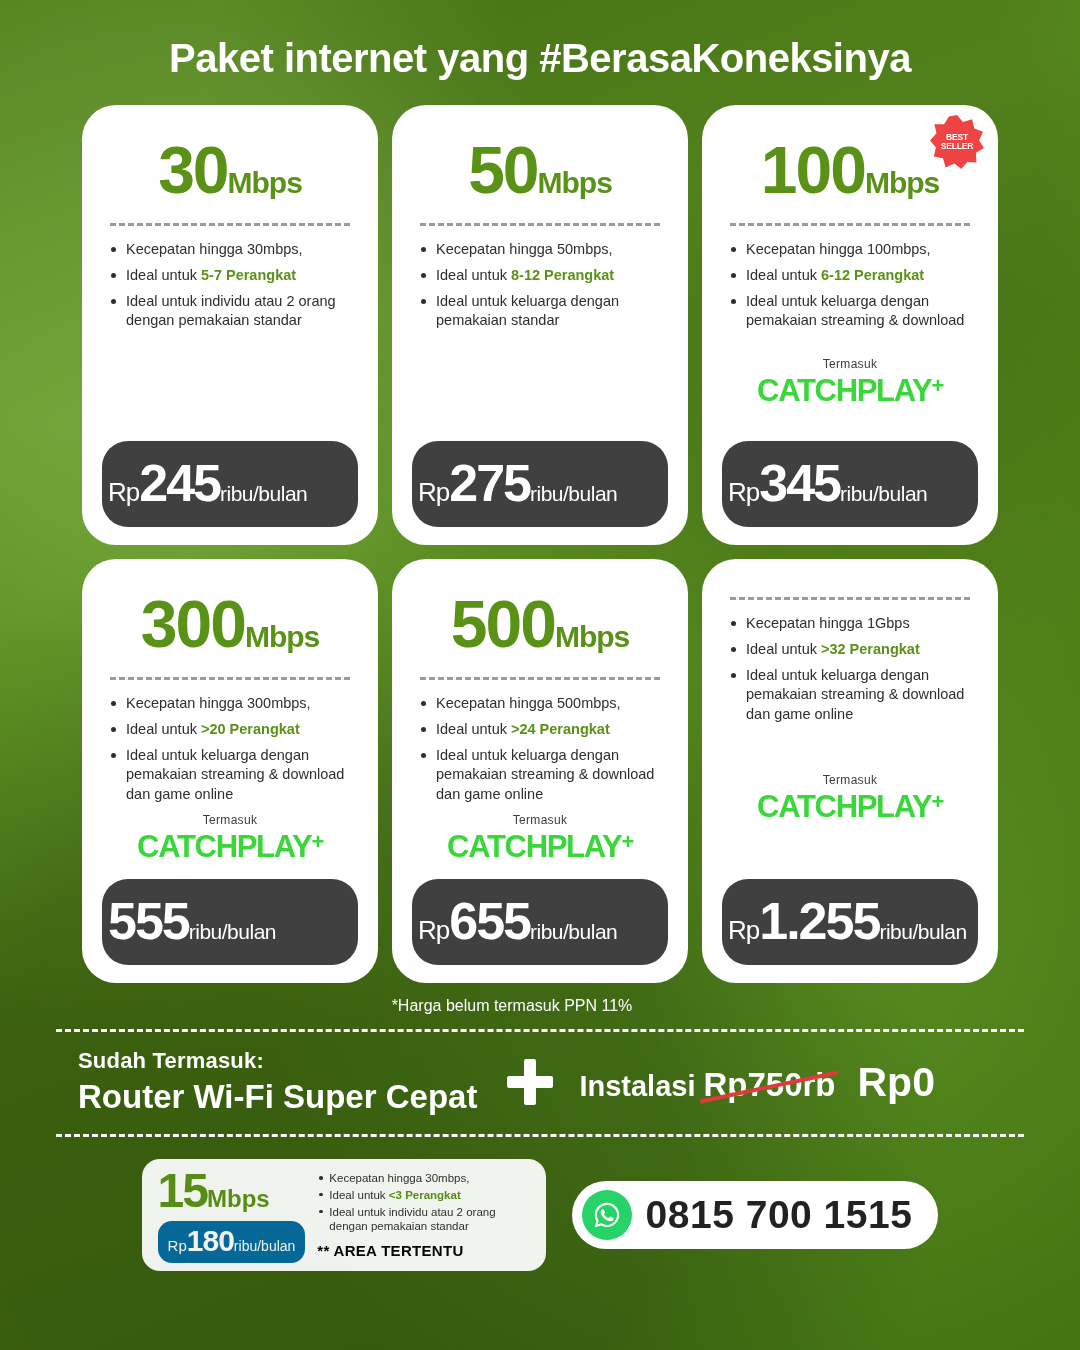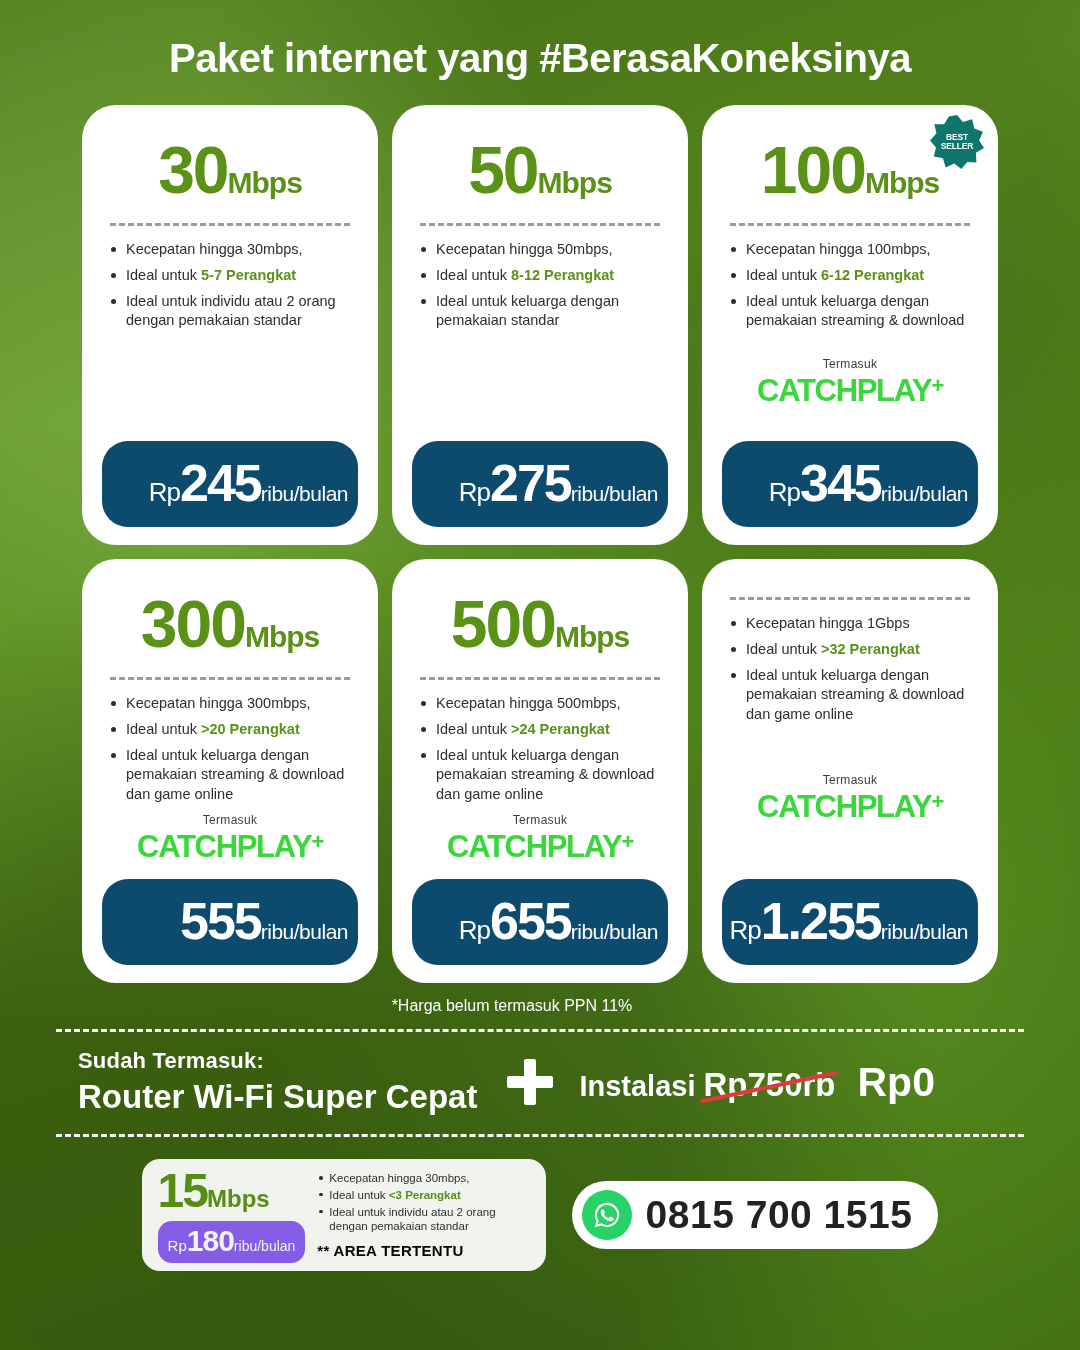--- a/index.html
+++ b/index.html
@@ -103,41 +103,41 @@
   }
   .included .brand {
     font-size: 31px;
     font-weight: bold;
     color: #3bd63b;
     letter-spacing: -1.3px;
   }
   .included .brand .plus { font-size: 22px; vertical-align: 8px; }
 
   .price-pill {
-    background: #0c4a6e;
+    background: #404040;
     border-radius: 26px;
     color: #ffffff;
-    text-align: right;
+    text-align: left;
     padding: 12px 10px 14px 6px;
     white-space: nowrap;
     margin-top: auto;
   }
   .price-pill .rp { font-size: 26px; letter-spacing: -1px; }
   .price-pill .amt { font-size: 52px; font-weight: bold; letter-spacing: -2px; }
   .price-pill .per { font-size: 21px; letter-spacing: -.5px; }
 
   
   .badge {
     position: absolute;
     top: 10px; right: 14px;
     width: 54px; height: 54px;
   }
   .badge .star {
     width: 54px; height: 54px;
-    background: #0f766e;
+    background: #ef4444;
     clip-path: polygon(50% 0%,61% 13%,78% 8%,82% 25%,98% 31%,91% 47%,100% 61%,85% 70%,86% 88%,69% 87%,58% 100%,45% 90%,29% 97%,24% 80%,7% 77%,11% 60%,0% 47%,12% 34%,8% 17%,26% 17%,35% 3%);
     display: flex; align-items: center; justify-content: center;
   }
   .badge .star span {
     color: #ffffff;
     font-size: 8.5px;
     font-weight: bold;
     line-height: 1.05;
     text-align: center;
     letter-spacing: -.2px;
@@ -207,21 +207,21 @@
     display: flex;
     align-items: center;
     padding: 8px 12px 8px 16px;
     opacity: .93;
   }
   .mini-left { flex: none; }
   .mini-left .mspeed { color: #5a9117; font-weight: bold; line-height: 1; white-space: nowrap; }
   .mini-left .mspeed .n { font-size: 48px; letter-spacing: -2px; }
   .mini-left .mspeed .u { font-size: 24px; }
   .mini-price {
-    background: #8b5cf6; color: #fff; border-radius: 14px;
+    background: #0369a1; color: #fff; border-radius: 14px;
     margin-top: 6px; padding: 3px 10px 5px 10px; text-align: center; white-space: nowrap;
   }
   .mini-price .rp { font-size: 15px; }
   .mini-price .amt { font-size: 30px; font-weight: bold; letter-spacing: -1px; }
   .mini-price .per { font-size: 14px; }
   .mini-right { padding-left: 12px; }
   .mini-right ul { list-style: none; }
   .mini-right li {
     position: relative; padding-left: 12px; font-size: 11.5px;
     color: #2e2e2e; line-height: 1.28; margin-bottom: 2px;

